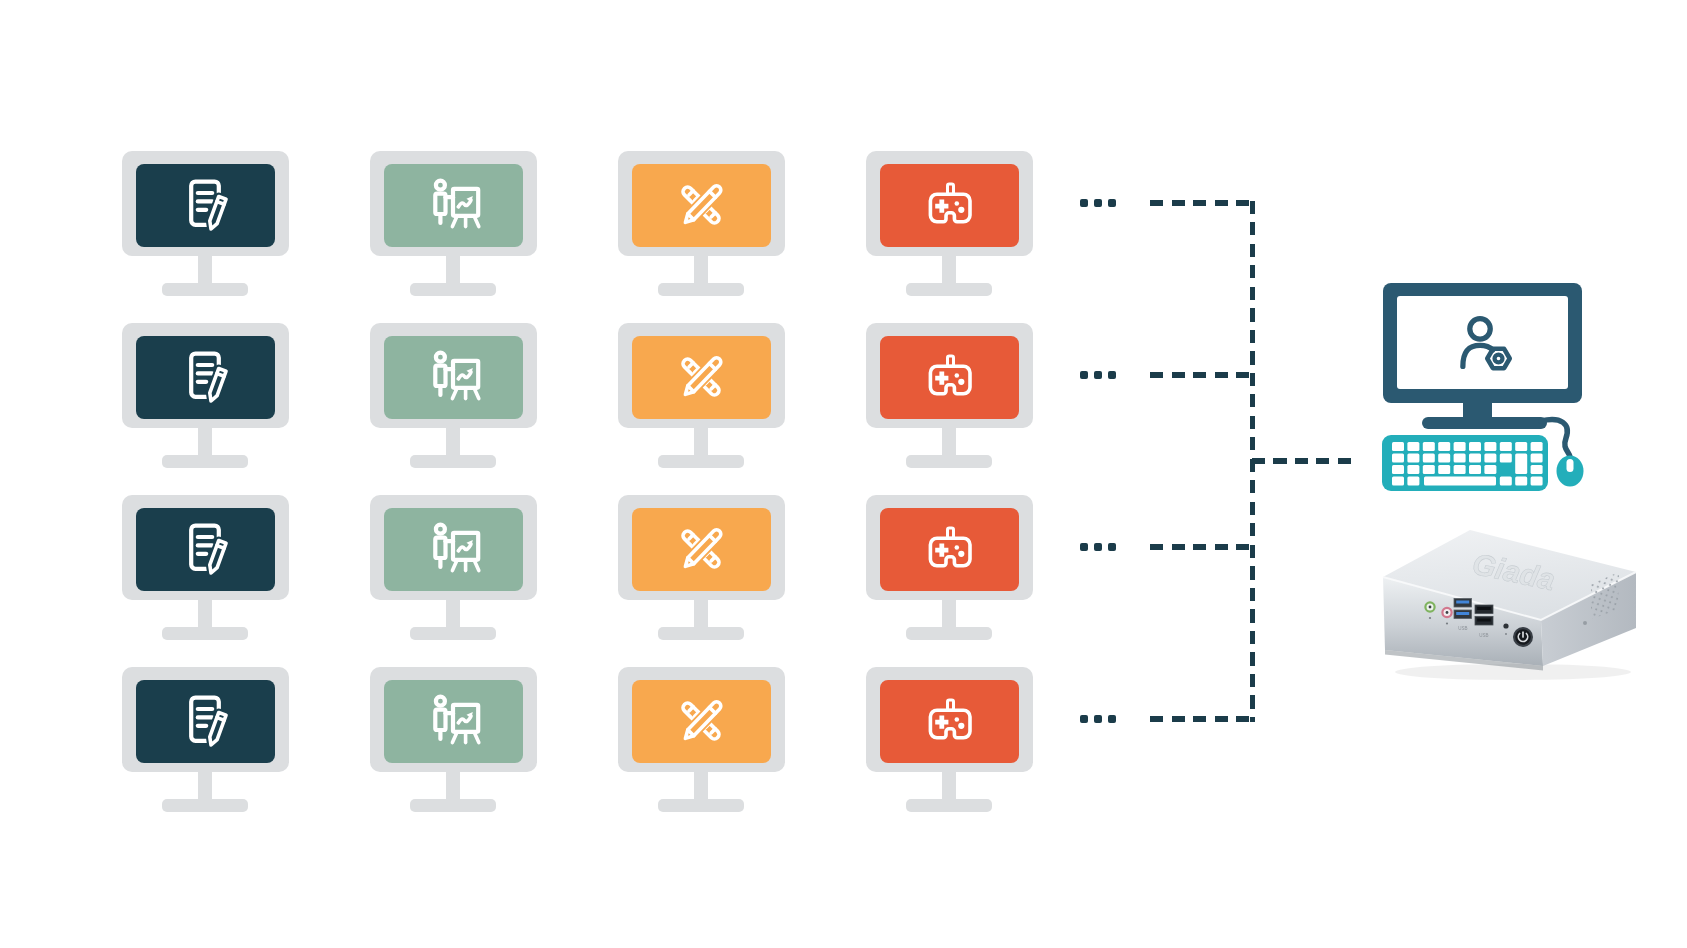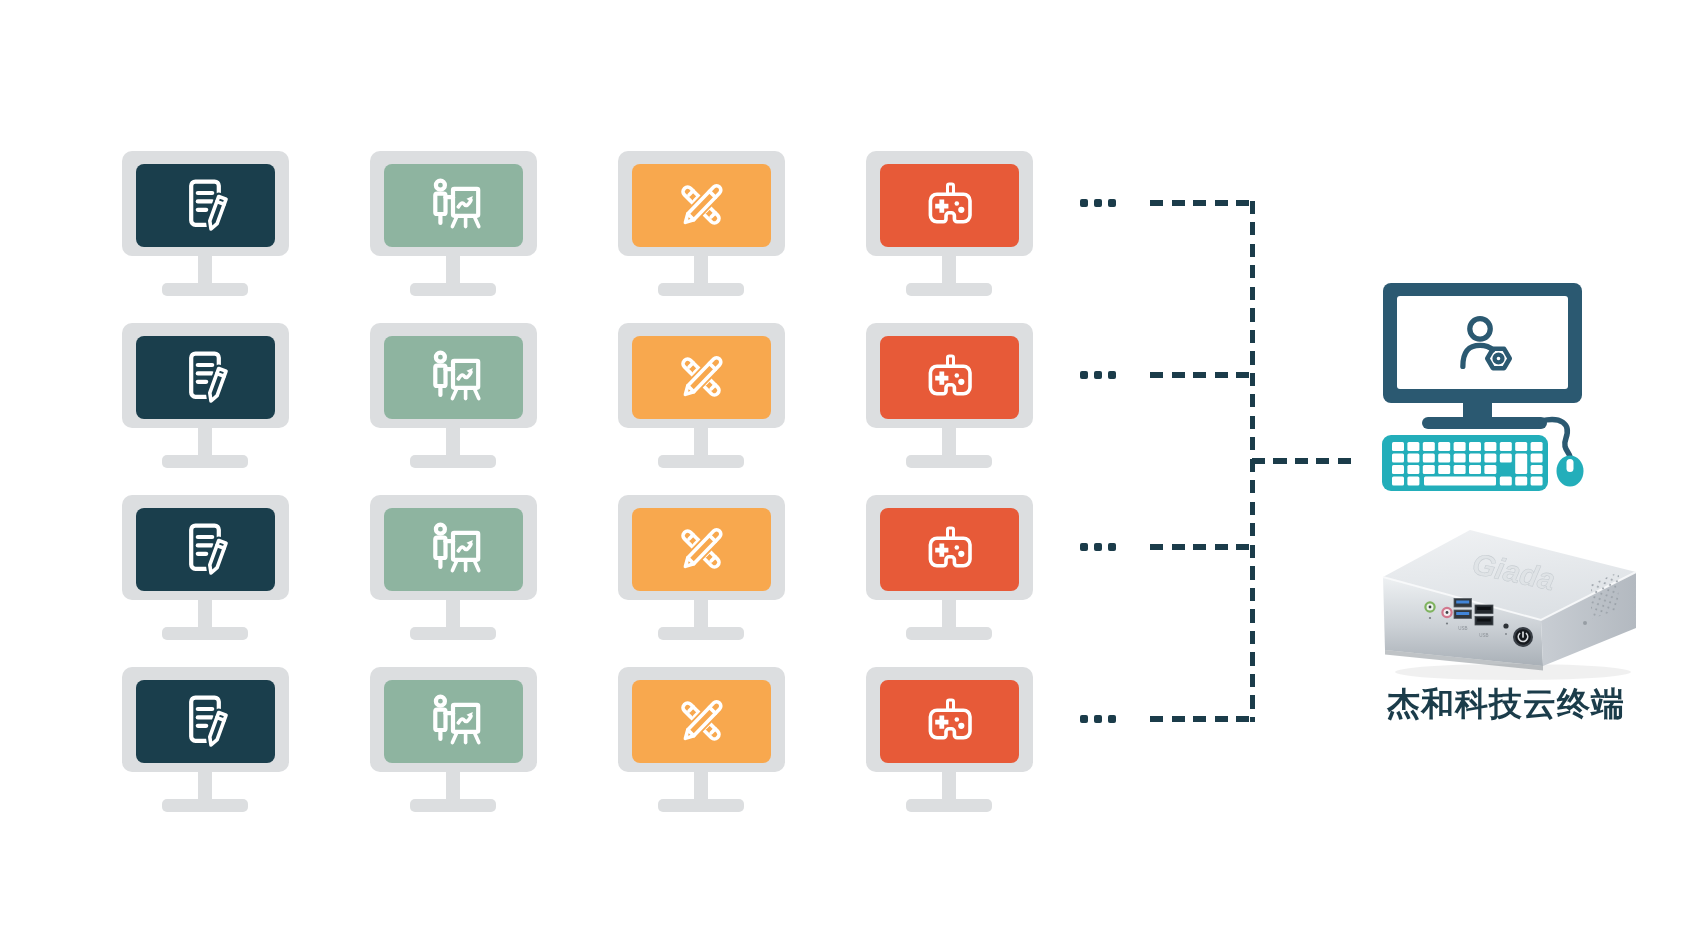--- a/index.html
+++ b/index.html
@@ -433,15 +433,14 @@
       <g>
         <circle cx="160" cy="117" r="10" fill="#383e45"></circle>
         <circle cx="160" cy="117" r="7.8" fill="#16191d"></circle>
         <path d="M160 112.2 V117" stroke="#d7dadd" stroke-width="1.7" stroke-linecap="round"></path>
         <path d="M156.6 113.5 a4.7 4.7 0 1 0 6.8 0" fill="none" stroke="#d7dadd" stroke-width="1.7" stroke-linecap="round"></path>
       </g>
       <circle cx="222" cy="103" r="2" fill="#8d939a" opacity="0.8"></circle>
     </g>
   </svg>
 
-  <div class="terminal-label">杰和科技云终端</div>
 
 </div>
 
 </body></html>

